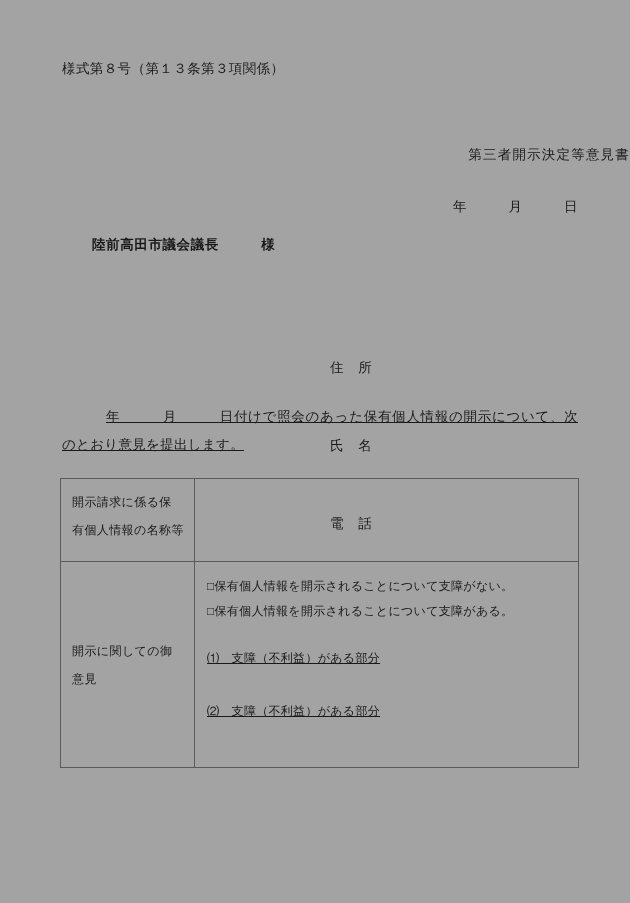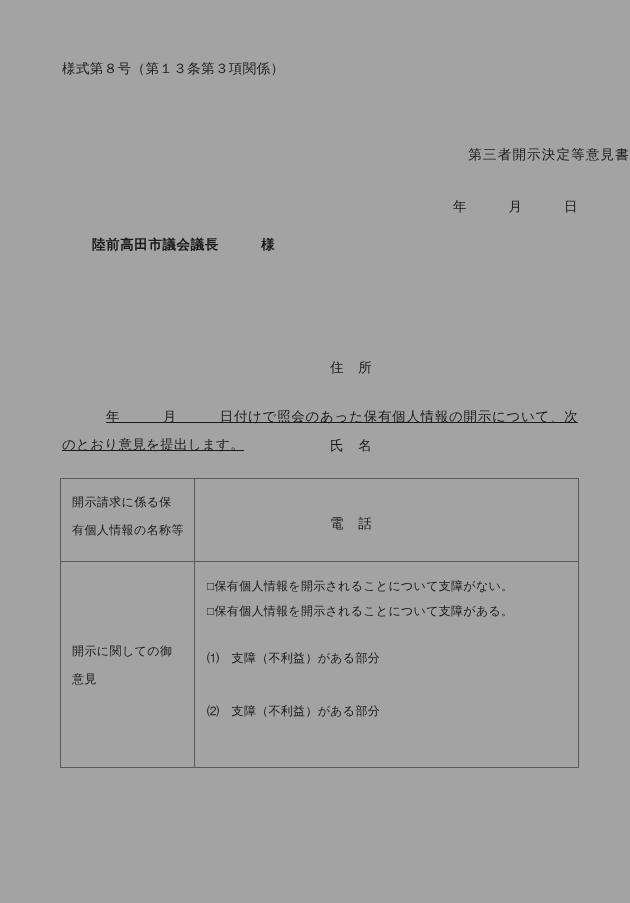--- a/index.html
+++ b/index.html
@@ -133,20 +133,21 @@
 
   .opinion-body {
     padding: 12px 10px 10px 12px;
     line-height: 25px;
     letter-spacing: 0.3px;
   }
   .check-line { white-space: nowrap; }
   .numbered {
     margin-top: 22px;
     white-space: pre;
+    text-decoration: underline;
   }
   .numbered.second { margin-top: 28px; }
   .value-blank { }
 </style>
 </head>
 <body>
 
 <div class="page">
 
   <div class="abs form-no">様式第８号（第１３条第３項関係）</div>

